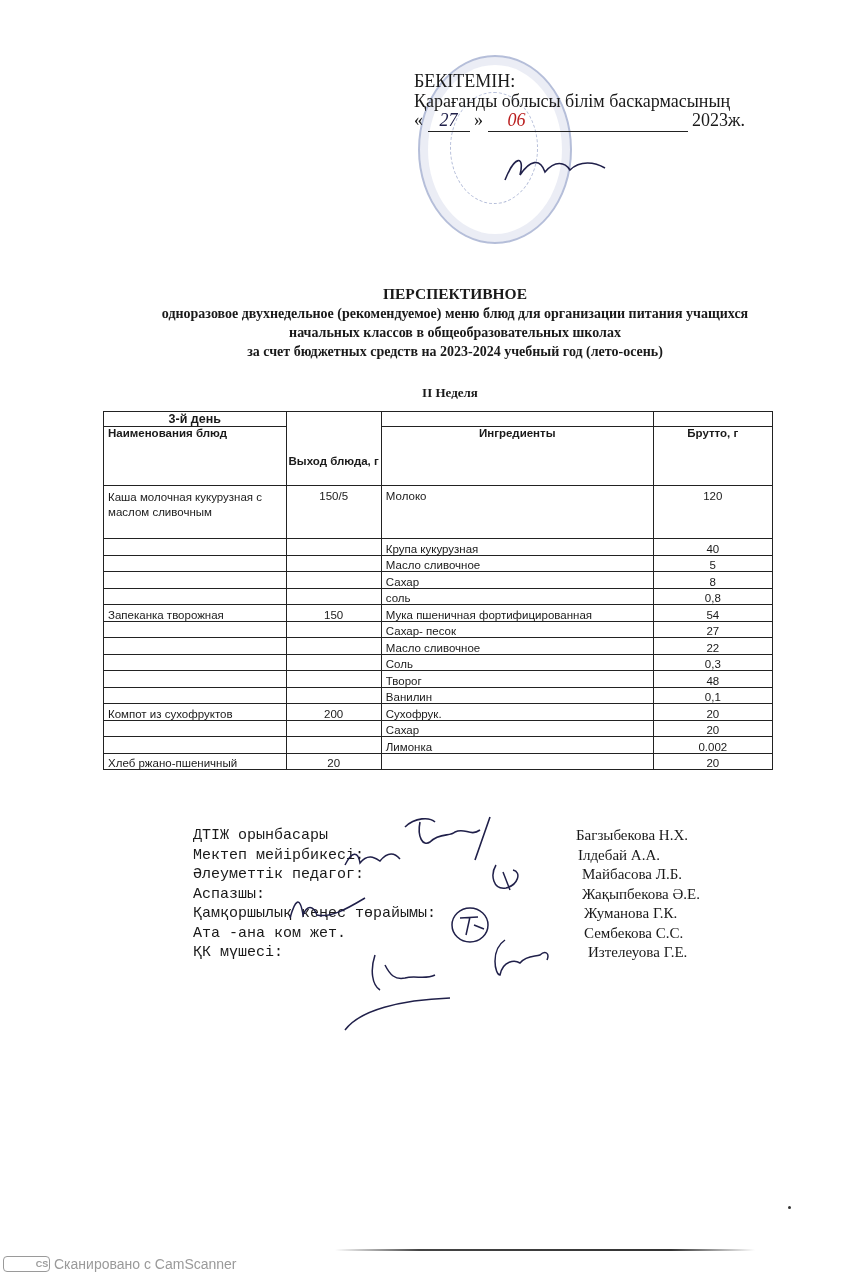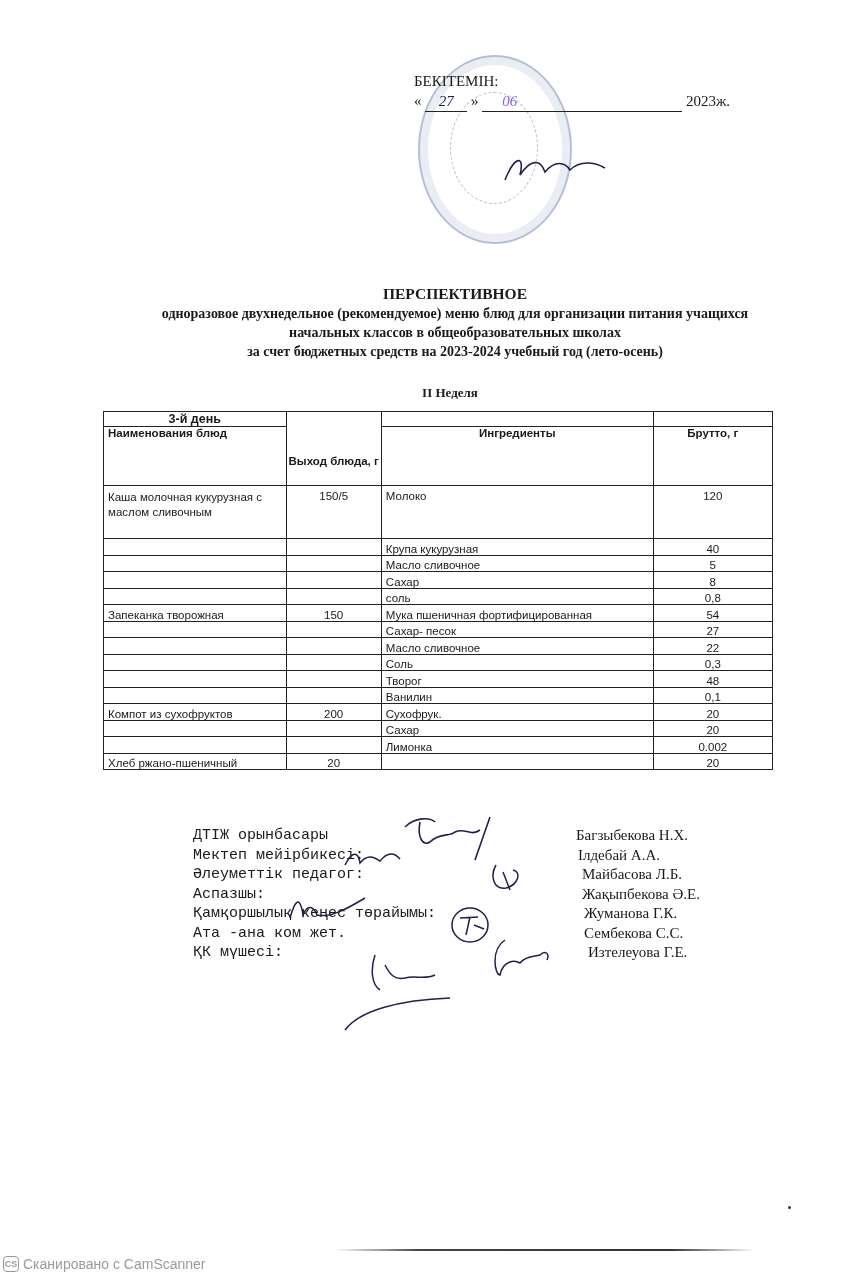--- a/index.html
+++ b/index.html
@@ -1,21 +1,21 @@
 <!DOCTYPE html>
 <html><head>
 <meta charset="utf-8">
 <style>
   html, body { margin:0; padding:0; }
   body {
     width:843px; height:1280px; background:#ffffff; position:relative; overflow:hidden;
     font-family:"Liberation Serif", serif; color:#1a1a1a;
   }
   .approve {
-    position:absolute; left:414px; top:72px; font-size:15px; line-height:19.5px;
+    position:absolute; left:414px; top:72px; font-size:18px; line-height:19.5px;
     font-family:"Liberation Serif", serif;
   }
   .approve div { white-space:nowrap; }
   .approve .line-fill { display:inline-block; border-bottom:1px solid #222; vertical-align:baseline; }
   .stamp {
     position:absolute; left:418px; top:55px; width:150px; height:185px; border-radius:50%;
     border:2px solid rgba(90,110,170,0.45); box-shadow: inset 0 0 0 8px rgba(90,110,170,0.12);
     pointer-events:none;
   }
   .stamp::after{
@@ -53,35 +53,36 @@
     position:absolute; left:335px; top:1249px; width:420px; height:2px;
     background:linear-gradient(to right, rgba(0,0,0,0), #444 20%, #333 80%, rgba(0,0,0,0));
   }
   .dot { position:absolute; left:788px; top:1206px; width:3px; height:3px; background:#333; border-radius:50%; }
   .watermark {
     position:absolute; left:3px; top:1256px; font-family:"Liberation Sans", sans-serif; font-size:14px; color:#9a9a9a;
     display:flex; align-items:center; gap:4px;
   }
   .cs-logo {
     display:inline-block; width:14px; height:14px; border:1.5px solid #9a9a9a; font-size:9px; line-height:14px;
-    text-align:center; font-weight:bold; color:#9a9a9a; border-radius:4px;
+    text-align:center; font-weight:bold; color:#9a9a9a; border-radius:4px;padding-left:31px;
   }
 </style>
 </head>
 <body>
 
 <div class="stamp"></div>
 
 <div class="approve">
   <div>БЕКІТЕМІН:</div>
+  <div>Қарағанды облысы білім баскармасының</div>
   <div>
     <span>«</span>
     <span class="line-fill" style="width:42px;text-align:center;font-style:italic;color:#20204a;">27</span>
     <span>»</span>
-    <span class="line-fill" style="width:200px;font-style:italic;color:#8b5cf6;padding-left:20px;box-sizing:border-box;">06</span>
+    <span class="line-fill" style="width:200px;font-style:italic;color:#b91c1c;padding-left:20px;box-sizing:border-box;">06</span>
     <span>2023ж.</span>
   </div>
 </div>
 
 <svg class="sig" style="left:500px;top:150px;" width="110" height="40">
   <path d="M5 30 C 15 5, 25 5, 20 25 C 30 10, 40 8, 45 22 C 55 10, 65 12, 70 20 C 80 10, 95 12, 105 18" stroke="#20204a" stroke-width="1.6" fill="none"></path>
 </svg>
 
 <div class="title-block">
   <div class="title-main">ПЕРСПЕКТИВНОЕ</div>

